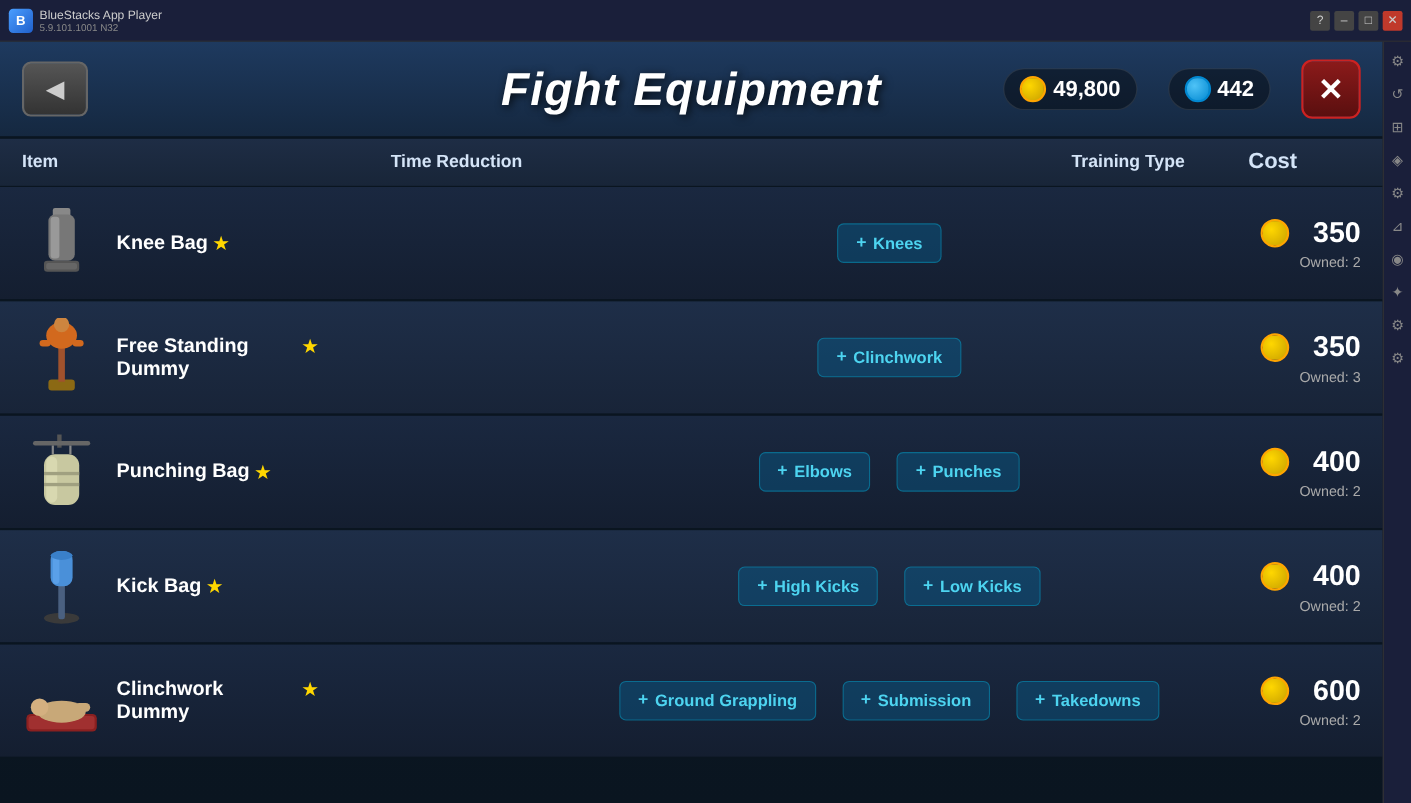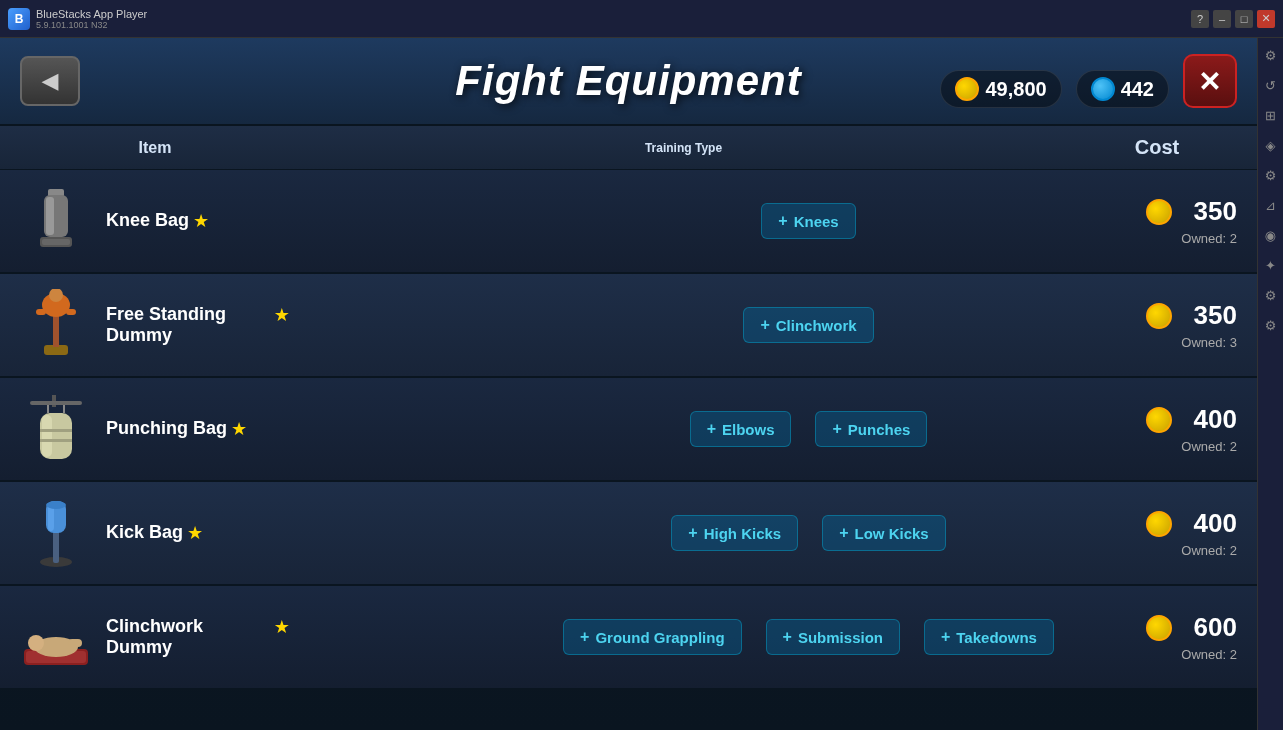--- a/index.html
+++ b/index.html
@@ -133,22 +133,22 @@
       font-size: 42px;
       font-style: italic;
       font-weight: bold;
       color: white;
       text-shadow: 2px 2px 8px rgba(0,0,0,0.8);
       letter-spacing: 1px;
     }
 
     .header-right {
       display: flex;
-      align-items: flex-end;
-      gap: 14px;
+      align-items: center;
+      gap: 28px;
     }
 
     .currency-badge {
       display: flex;
       align-items: center;
       gap: 6px;
       background: rgba(0,0,0,0.4);
       border-radius: 20px;
       padding: 6px 14px;
       border: 1px solid rgba(255,255,255,0.1);
@@ -190,23 +190,23 @@
 
     
     .table-header {
       background: linear-gradient(180deg, #1e2d45 0%, #182538 100%);
       height: 44px;
       display: flex;
       align-items: center;
       border-bottom: 1px solid #0a1520;
       padding: 0 20px;
     }
-    .col-item { width: 270px; text-align: center; color: #d4e4f7; font-size: 16px; font-weight: bold; }
+    .col-item { width: 270px; text-align: left; color: #d4e4f7; font-size: 16px; font-weight: bold; }
     .col-time { width: 250px; text-align: center; color: #d4e4f7; font-size: 16px; font-weight: bold; }
-    .col-training { flex: 1; text-align: center; color: #d4e4f7; font-size: 12px; font-weight: bold; }
+    .col-training { flex: 1; text-align: right; color: #d4e4f7; font-size: 16px; font-weight: bold; }
     .col-cost { width: 160px; text-align: center; color: #d4e4f7; font-size: 20px; font-weight: bold; }
 
     
     .table-body { overflow: hidden; }
 
     .table-row {
       display: flex;
       align-items: center;
       height: 104px;
       border-bottom: 2px solid #0a1520;
@@ -356,20 +356,21 @@
         <span class="currency-amount">442</span>
       </div>
       <div class="close-btn">
         <span>✕</span>
       </div>
     </div>
   </div>
 
   <div class="table-header">
     <div class="col-item">Item</div>
+    <div class="col-time">Time Reduction</div>
     <div class="col-training">Training Type</div>
     <div class="col-cost">Cost</div>
   </div>
 
   <div class="table-body">
 
     <div class="table-row">
       <div class="item-col">
         <div class="item-image">
           <svg class="item-svg" viewBox="0 0 72 72">

